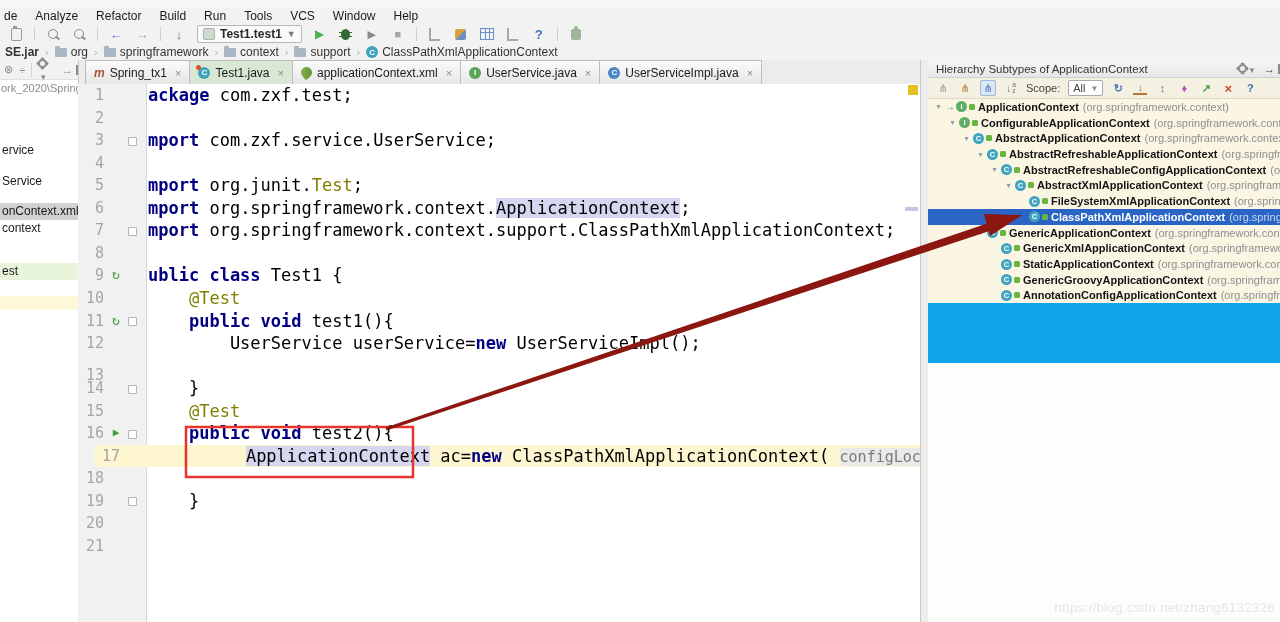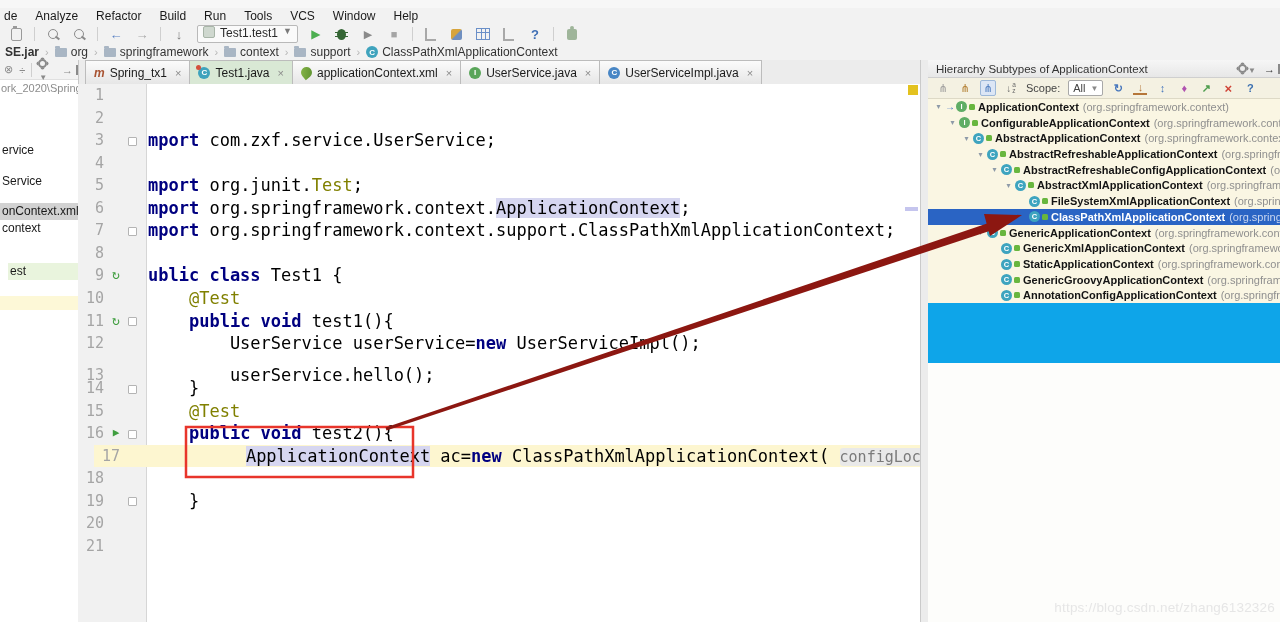--- a/index.html
+++ b/index.html
@@ -29,22 +29,22 @@
   .i-stop{color:#a5a5a5;font-size:11px;}
   .i-ruler{width:9px;height:11px;border-left:2px solid #a8a8a8;border-bottom:2px solid #a8a8a8;}
   .i-wrench{width:11px;height:11px;background:linear-gradient(135deg,#d7a43c 45%,#6f8fc0 55%);border-radius:2px;}
   .i-grid{width:12px;height:10px;border:1.4px solid #6a8fc8;
           background:linear-gradient(#6a8fc8,#6a8fc8) 0 3px/12px 1px no-repeat,
                      linear-gradient(#6a8fc8,#6a8fc8) 4px 0/1px 10px no-repeat,
                      linear-gradient(#6a8fc8,#6a8fc8) 8px 0/1px 10px no-repeat;}
   .i-help{color:#3f6fb5;font-weight:bold;}
   .i-plugin{width:10px;height:11px;background:#9fb59a;border-radius:2px;position:relative;}
   .i-plugin:after{content:"";position:absolute;left:3px;top:-3px;width:4px;height:4px;border-radius:50%;background:#9fb59a;}
-  .runcfg{display:flex;gap:5px;height:16px;border:1px solid #b9b9b9;border-radius:2px;
-          background:#fafafa;padding:0 5px;font-size:12px;color:#2a2a2a;}
+  .runcfg{display:flex;align-items:center;gap:5px;height:16px;border:1px solid #b9b9b9;border-radius:2px;
+          background:#fafafa;padding:0 5px;font-size:12px;color:#2a2a2a;font-weight:bold;}
   .runcfg .cfg-ico{width:10px;height:10px;background:#cfd8cf;border:1px solid #a8b5a8;border-radius:2px;}
   .runcfg .dd{color:#7a7a7a;font-size:9px;}
   .i-hotswap{color:#7a7a7a;font-weight:bold;}
 
   .breadcrumb{position:absolute;left:0;top:44px;width:1280px;height:16px;background:#f2f2f2;border-bottom:1px solid #dedede;
               display:flex;align-items:center;gap:6px;padding-left:5px;font-size:12px;color:#333;}
   .bc-item{display:flex;align-items:center;gap:4px;cursor:default;}
   .bc-sep{color:#b5b5b5;font-size:11px;}
   .bc-bold{font-weight:bold;}
   .i-folder{width:12px;height:9px;background:#a9b6c4;border-radius:1px;position:relative;display:inline-block;}
@@ -266,30 +266,31 @@
       <span class="tsep"></span>
       <span><span class="i-gear"></span><span class="dd-small">▼</span></span>
       <span class="i-hide">→</span>
     </div>
     <div class="lp-path">ork_2020\Spring_t</div>
     <div id="lp-items">
         <div class="lp-item" style="top: 82px;">ervice</div>
         <div class="lp-item" style="top: 113px;">Service</div>
         <div class="lp-item sel" style="top: 143px;">onContext.xml</div>
         <div class="lp-item" style="top: 160px;">context</div>
-        <div class="lp-item hig" style="top: 203px; margin-left: 8px;">est</div>
+        <div class="lp-item hig" style="top: 203px;">est</div>
       </div>
     <div class="lp-band" style="top:236px"></div>
   </div>
 
   <div class="editor">
     <div class="gutter-bg"></div>
     <div id="ed-lines">
         <div class="line-row" style="top: 0px;">
           <div class="ln-num">1</div>
+          <div class="code"><span class="s-kw">ackage</span><span class="s-p"> com.zxf.test;</span></div>
         </div>
         <div class="line-row" style="top: 22.55px;">
           <div class="ln-num">2</div>
           <div class="code"></div>
         </div>
         <div class="line-row" style="top: 45.1px;">
           <div class="ln-num">3</div>
           <div class="ln-fold"></div>
           <div class="code"><span class="s-kw">mport</span><span class="s-p"> com.zxf.service.UserService;</span></div>
         </div>
@@ -327,21 +328,20 @@
           <div class="ln-ico">↻</div>
           <div class="ln-fold"></div>
           <div class="code"><span class="s-p">    </span><span class="s-kw">public void</span><span class="s-p"> test1(){</span></div>
         </div>
         <div class="line-row" style="top: 248.05px;">
           <div class="ln-num">12</div>
           <div class="code"><span class="s-p">        UserService userService=</span><span class="s-kw">new</span><span class="s-p"> UserServiceImpl();</span></div>
         </div>
         <div class="line-row" style="top: 280px;">
           <div class="ln-num">13</div>
-          <div class="code"><span class="s-p">        userService.hello();</span></div>
         </div>
         <div class="line-row" style="top: 293.15px;">
           <div class="ln-num">14</div>
           <div class="ln-fold"></div>
           <div class="code"><span class="s-p">    }</span></div>
         </div>
         <div class="line-row" style="top: 315.7px;">
           <div class="ln-num">15</div>
           <div class="code"><span class="s-p">    </span><span class="s-ann">@Test</span></div>
         </div>

